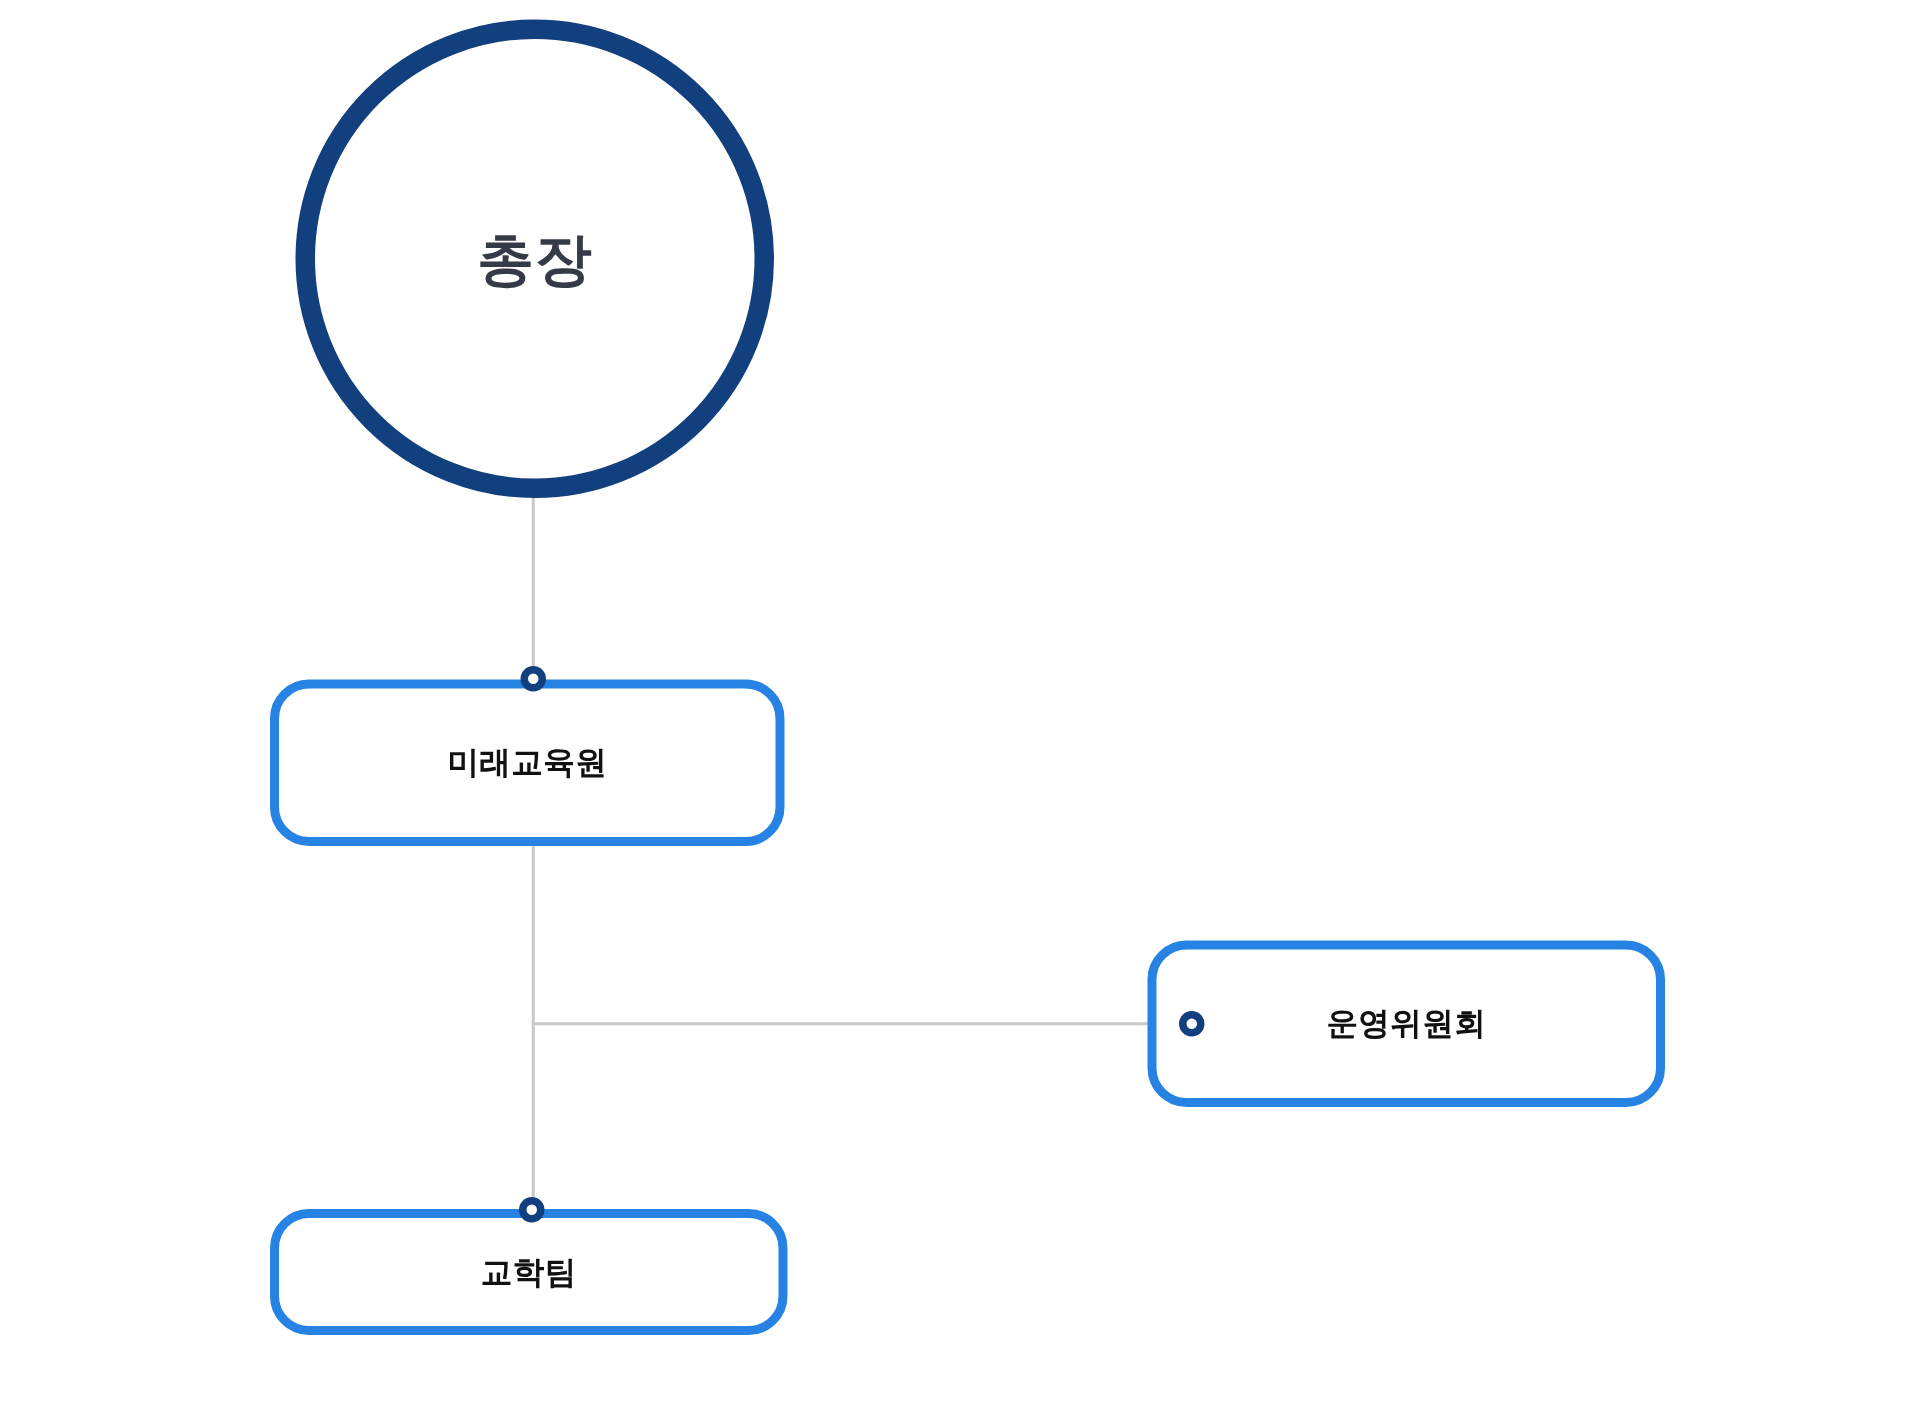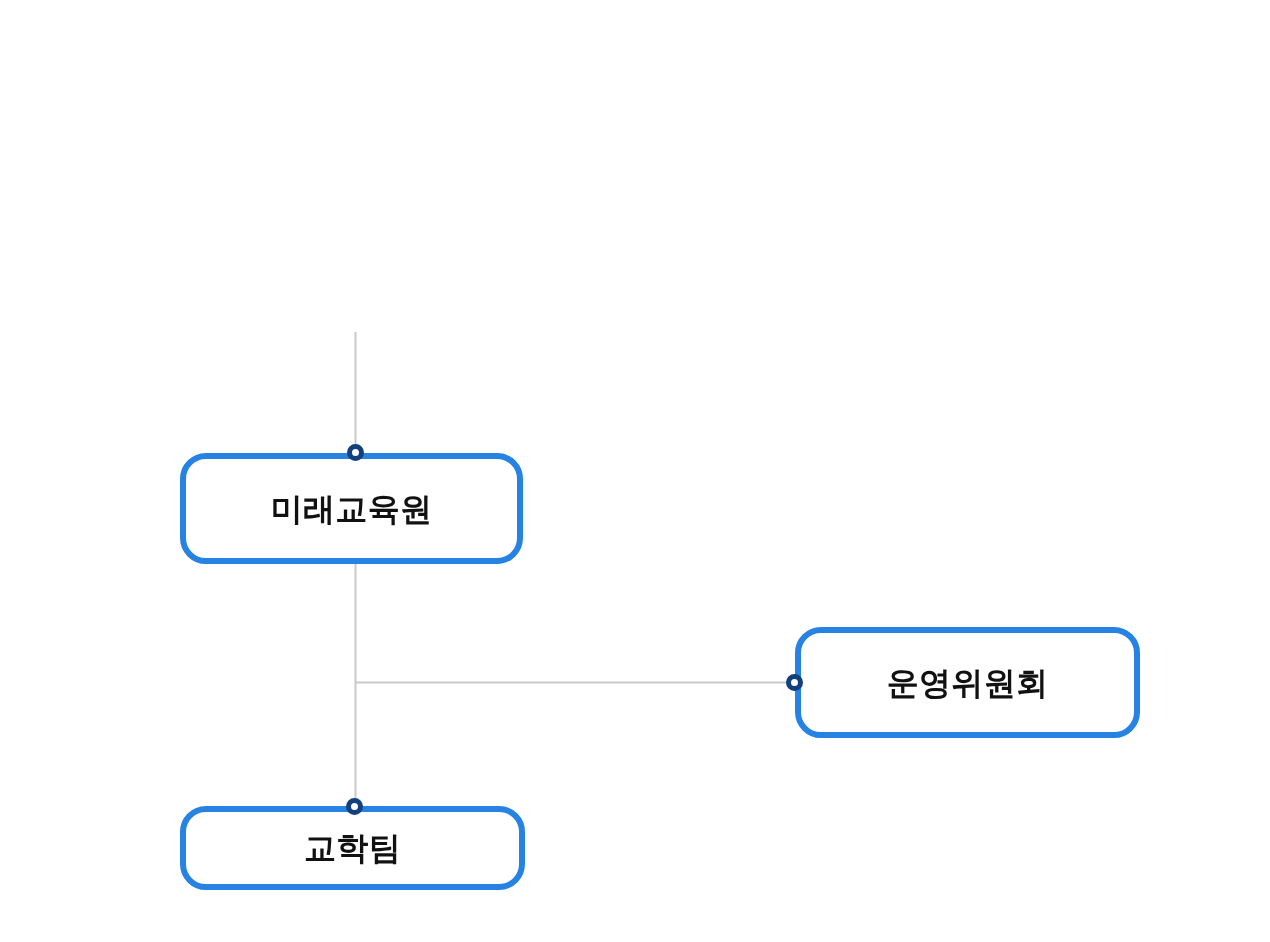--- a/index.html
+++ b/index.html
@@ -53,35 +53,35 @@
     position: absolute;
     box-sizing: border-box;
     border: 6px solid #2682e3;
     border-radius: 26px;
     background: #ffffff;
     display: flex;
     align-items: center;
     justify-content: center;
   }
   .node-box .node-label {
-    font-size: 32px;
+    font-size: 21px;
     font-weight: 700;
     color: #111111;
     letter-spacing: 0.3px;
     line-height: 1;
   }
 
   .node-mirae {
     left: 180px;
     top: 453px;
     width: 343px;
     height: 111px;
   }
   .node-unyeong {
-    left: 795px;
+    left: 765px;
     top: 627px;
     width: 345px;
     height: 111px;
   }
   .node-gyohak {
     left: 180px;
     top: 806px;
     width: 345px;
     height: 84px;
   }
@@ -107,20 +107,23 @@
 
   <svg id="edge-layer" viewBox="0 0 1270 942" xmlns="http://www.w3.org/2000/svg">
 
     <line x1="355.5" y1="332" x2="355.5" y2="453" stroke="#c9c9c9" stroke-width="2"></line>
 
     <line x1="355.5" y1="564" x2="355.5" y2="806" stroke="#c9c9c9" stroke-width="2"></line>
 
     <line x1="355.5" y1="682.5" x2="790" y2="682.5" stroke="#c9c9c9" stroke-width="2"></line>
   </svg>
 
+  <div class="node-circle">
+    <span class="node-label">총장</span>
+  </div>
 
   <div class="node-box node-mirae">
     <span class="node-label">미래교육원</span>
   </div>
 
   <div class="node-box node-unyeong">
     <span class="node-label">운영위원회</span>
   </div>
 
   <div class="node-box node-gyohak">

